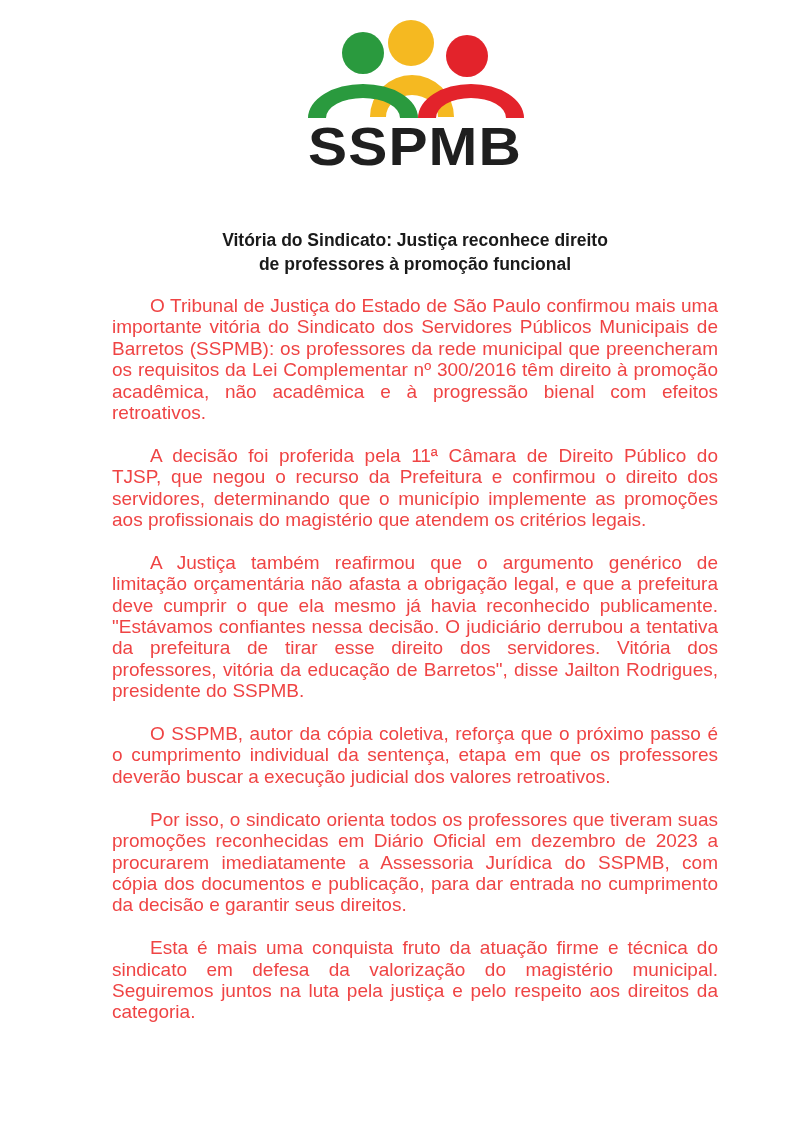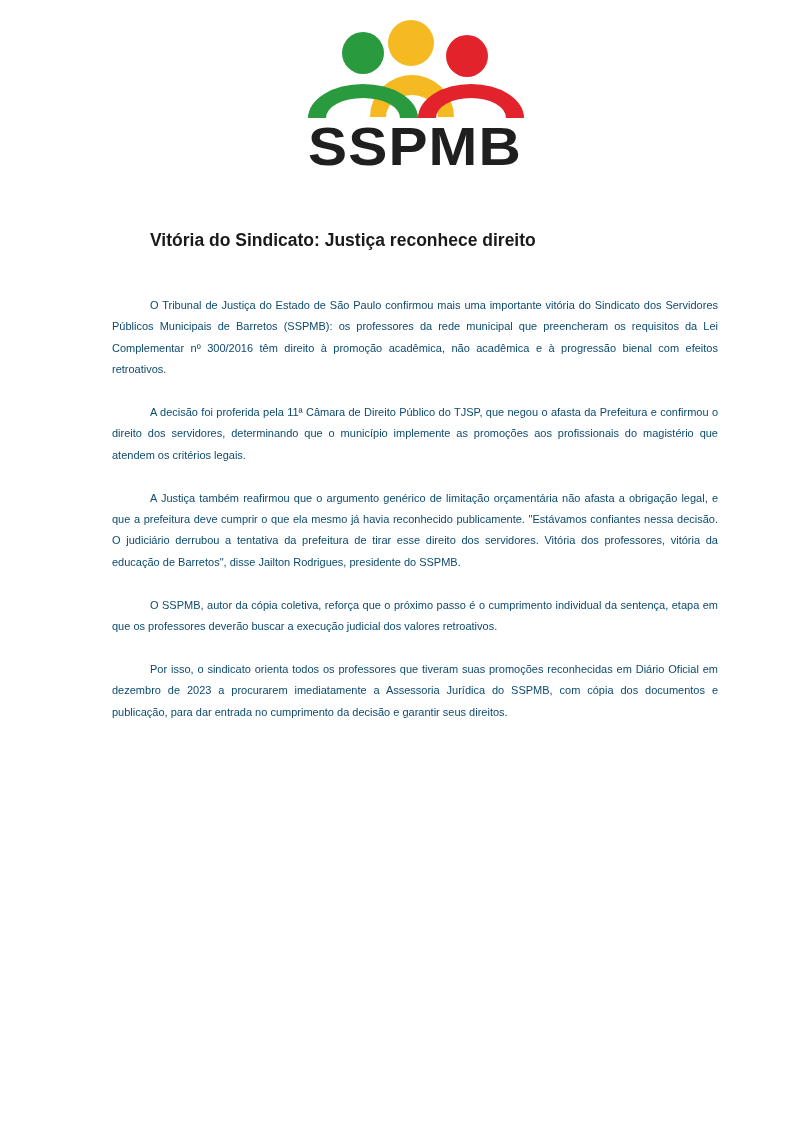--- a/index.html
+++ b/index.html
@@ -2,27 +2,27 @@
 <html><head>
   <meta charset="utf-8">
   <style>
     html, body { margin: 0; padding: 0; background: #ffffff; }
     body { width: 795px; height: 1123px; position: relative; overflow: hidden; }
     .page { position: absolute; left: 0; top: 0; width: 795px; height: 1056px; background: #fff; }
     .logo { position: absolute; left: 300px; top: 15px; width: 230px; height: 160px; }
     .logo svg { width: 230px; height: 160px; display: block; }
     .title {
       position: absolute; left: 150px; top: 228px; width: 530px;
-      font-family: "Liberation Sans", sans-serif;
+      text-align: center; font-family: "Liberation Sans", sans-serif;
       font-weight: bold; font-size: 17.5px; line-height: 24px; color: #1a1a1a;
     }
     .body-text {
       position: absolute; left: 112px; top: 295px; width: 606px;
-      font-family: "Liberation Sans", sans-serif; font-size: 11px;
-      line-height: 21.4px; color: #0c4a6e; text-align: justify;
+      font-family: "Liberation Sans", sans-serif; font-size: 19px;
+      line-height: 21.4px; color: #ef4444; text-align: justify;
     }
     .body-text p { margin: 0 0 21.4px 0; text-indent: 38px; }
   </style>
 </head>
 <body>
 
 <div class="page">
 
   <div class="logo">
     <svg viewBox="0 0 230 160" xmlns="http://www.w3.org/2000/svg">
@@ -40,23 +40,25 @@
         <path d="M 70 102 A 42 42 0 0 1 154 102 L 138 102 A 26 22 0 0 0 86 102 Z" fill="#f5b921"></path>
         <path d="M 8 103 A 55 34 0 0 1 118 103 L 100 103 A 37 20 0 0 0 26 103 Z" fill="#2a9a3e"></path>
         <path d="M 118 103 A 53 34 0 0 1 224 103 L 206 103 A 35 20 0 0 0 136 103 Z" fill="#e3232b"></path>
       </g>
       <text x="115" y="150" text-anchor="middle" font-family="Liberation Sans, sans-serif" font-weight="bold" font-size="54" letter-spacing="1" fill="#1f1f1f" textLength="214" lengthAdjust="spacingAndGlyphs">SSPMB</text>
     </svg>
   </div>
 
   <div class="title">
     <div>Vitória do Sindicato: Justiça reconhece direito</div>
+    <div>de professores à promoção funcional</div>
   </div>
 
   <div class="body-text">
     <p>O Tribunal de Justiça do Estado de São Paulo confirmou mais uma importante vitória do Sindicato dos Servidores Públicos Municipais de Barretos (SSPMB): os professores da rede municipal que preencheram os requisitos da Lei Complementar nº 300/2016 têm direito à promoção acadêmica, não acadêmica e à progressão bienal com efeitos retroativos.</p>
-    <p>A decisão foi proferida pela 11ª Câmara de Direito Público do TJSP, que negou o afasta da Prefeitura e confirmou o direito dos servidores, determinando que o município implemente as promoções aos profissionais do magistério que atendem os critérios legais.</p>
+    <p>A decisão foi proferida pela 11ª Câmara de Direito Público do TJSP, que negou o recurso da Prefeitura e confirmou o direito dos servidores, determinando que o município implemente as promoções aos profissionais do magistério que atendem os critérios legais.</p>
     <p>A Justiça também reafirmou que o argumento genérico de limitação orçamentária não afasta a obrigação legal, e que a prefeitura deve cumprir o que ela mesmo já havia reconhecido publicamente. "Estávamos confiantes nessa decisão. O judiciário derrubou a tentativa da prefeitura de tirar esse direito dos servidores. Vitória dos professores, vitória da educação de Barretos", disse Jailton Rodrigues, presidente do SSPMB.</p>
     <p>O SSPMB, autor da cópia coletiva, reforça que o próximo passo é o cumprimento individual da sentença, etapa em que os professores deverão buscar a execução judicial dos valores retroativos.</p>
     <p>Por isso, o sindicato orienta todos os professores que tiveram suas promoções reconhecidas em Diário Oficial em dezembro de 2023 a procurarem imediatamente a Assessoria Jurídica do SSPMB, com cópia dos documentos e publicação, para dar entrada no cumprimento da decisão e garantir seus direitos.</p>
+    <p>Esta é mais uma conquista fruto da atuação firme e técnica do sindicato em defesa da valorização do magistério municipal. Seguiremos juntos na luta pela justiça e pelo respeito aos direitos da categoria.</p>
   </div>
 
 </div>
 
 </body></html>

